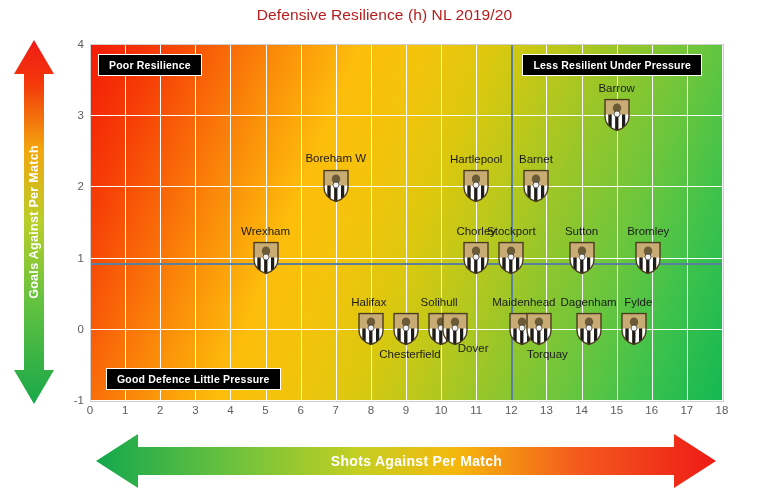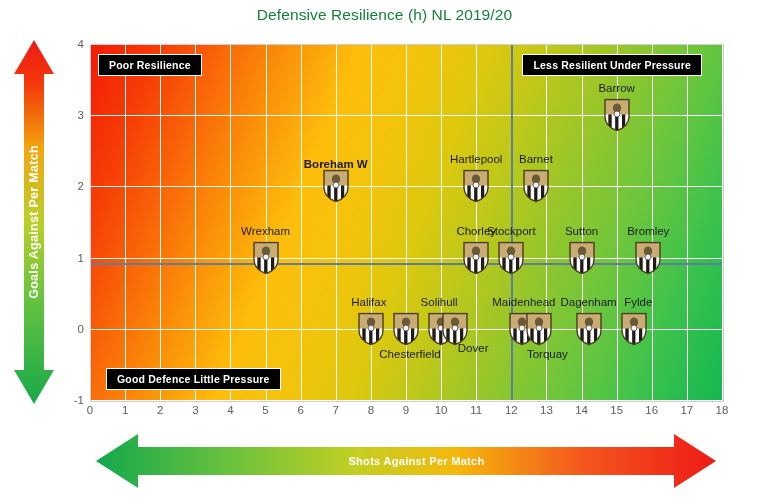--- a/index.html
+++ b/index.html
@@ -16,21 +16,21 @@
   }
 
   
   #chart-title {
     position: absolute;
     left: 0;
     top: 6px;
     width: 769px;
     text-align: center;
     font-size: 15.5px;
-    color: #15803d;
+    color: #b91c1c;
     letter-spacing: .1px;
   }
 
   
   #plot-area {
     position: absolute;
     left: 90px;
     top: 44px;
     width: 632px;
     height: 356px;
@@ -193,21 +193,21 @@
     top: 434px;
     width: 620px;
     height: 54px;
     display: flex;
     align-items: center;
     justify-content: center;
     pointer-events: none;
   }
   #x-arrow-text span {
     color: #ffffff;
-    font-size: 11px;
+    font-size: 14px;
     font-weight: bold;
     letter-spacing: .3px;
     margin-left: 21px;
   }
 </style>
 </head>
 <body>
 
 <div id="chart-title">Defensive Resilience (h) NL 2019/20</div>
 
@@ -281,21 +281,21 @@
             <rect x="12.2" y="16" width="3.4" height="17" fill="#1c1c1c"></rect>
             <rect x="15.6" y="16" width="3.4" height="17" fill="#ffffff"></rect>
             <rect x="19.0" y="16" width="3.4" height="17" fill="#1c1c1c"></rect>
             <rect x="22.4" y="16" width="3.6" height="17" fill="#ffffff"></rect>
             <ellipse cx="14" cy="9.5" rx="4.2" ry="4.6" fill="#6b5a36"></ellipse>
             <circle cx="14" cy="15.5" r="3" fill="#f2f2f2" stroke="#2b2b2b" stroke-width="0.7"></circle>
           </g>
           <path d="M2,1 H26 V18 C26,26 20,30 14,32 C8,30 2,26 2,18 Z" fill="none" stroke="#4a3c1e" stroke-width="1.4"></path>
         </svg>
       </div>
-      <div class="point-label" style="left: 245.778px; top: 114px; font-weight: bold;">Boreham W</div>
+      <div class="point-label" style="left: 245.778px; top: 108px;">Boreham W</div>
       <div class="marker" style="left: 386.222px; top: 142.4px;">
         <svg class="badge" viewBox="0 0 28 33">
           <defs>
             <clipPath id="cp2">
               <path d="M2,1 H26 V18 C26,26 20,30 14,32 C8,30 2,26 2,18 Z"></path>
             </clipPath>
           </defs>
           <g clip-path="url(#cp2)">
             <rect x="0" y="0" width="28" height="33" fill="#c9ab74"></rect>
             <rect x="2" y="16" width="3.4" height="17" fill="#ffffff"></rect>

